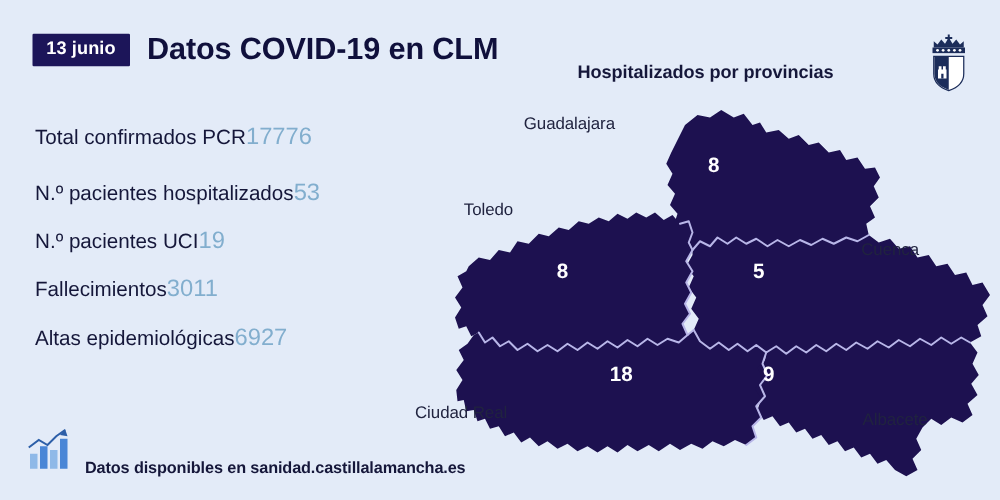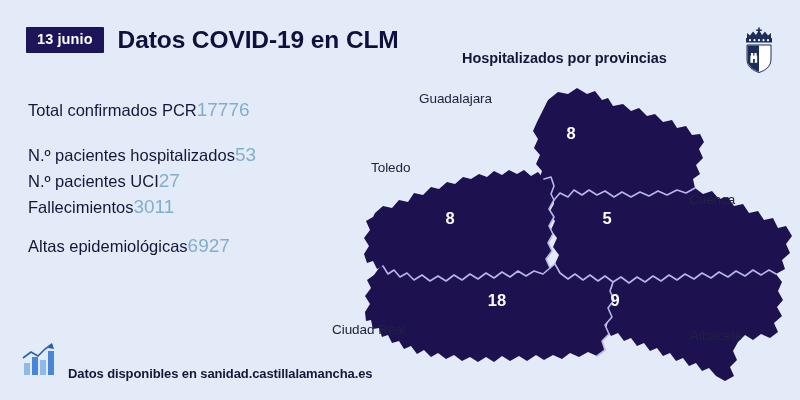--- a/index.html
+++ b/index.html
@@ -57,22 +57,22 @@
     width: 320px;
   }
   .stat-row {
     position: relative;
     display: flex;
     align-items: flex-end;
     justify-content: flex-start;
     min-height: 26px;
   }
   .stat-row.r0 { margin-bottom: 19px; }
-  .stat-row.r1 { }
-  .stat-row.r2 { }
+  .stat-row.r1 { margin-bottom: 12px; }
+  .stat-row.r2 { margin-bottom: 13px; }
   .stat-row.r3 { margin-bottom: 13px; }
   .stat-label {
     color: #15173a;
     font-size: 16.5px;
     line-height: 1.32;
     max-width: 230px;
   }
   .stat-value {
     color: #82aece;
     font-size: 19px;
@@ -177,21 +177,21 @@
       <span class="stat-value">17776</span>
     </div>
 
     <div class="stat-row r1">
       <span class="stat-label">N.º pacientes hospitalizados</span>
       <span class="stat-value">53</span>
     </div>
 
     <div class="stat-row r2">
       <span class="stat-label">N.º pacientes UCI</span>
-      <span class="stat-value">27</span>
+      <span class="stat-value">19</span>
     </div>
 
     <div class="stat-row r3">
       <span class="stat-label">Fallecimientos</span>
       <span class="stat-value">3011</span>
     </div>
 
     <div class="stat-row r4">
       <span class="stat-label">Altas epidemiológicas</span>
       <span class="stat-value">6927</span>

